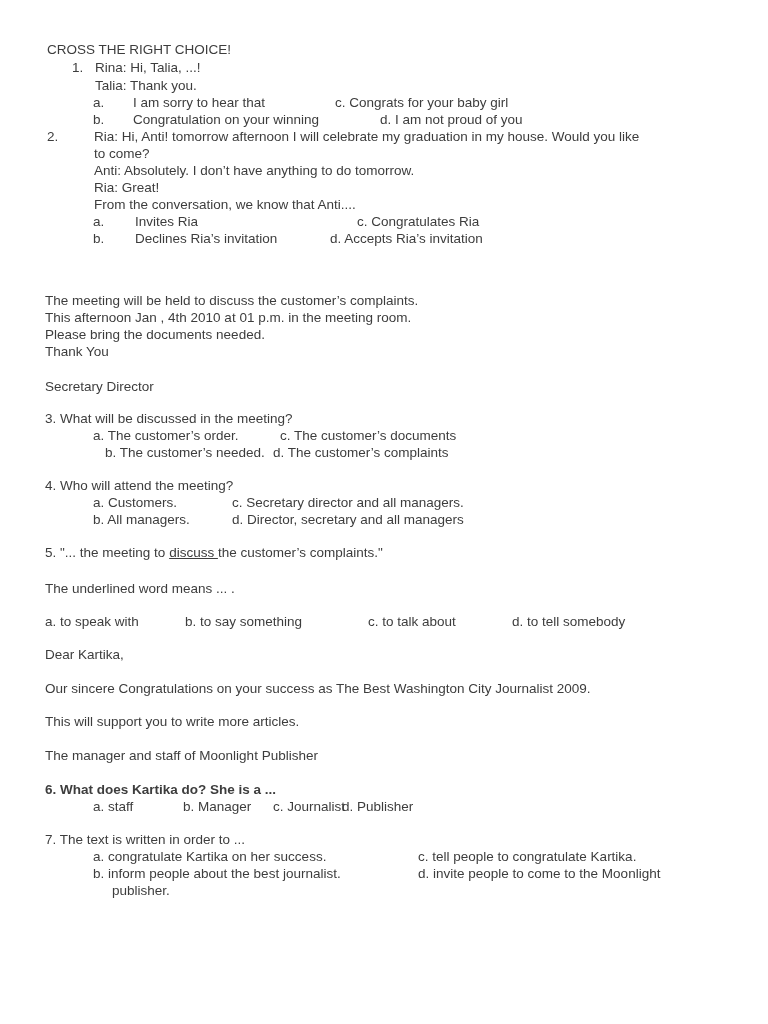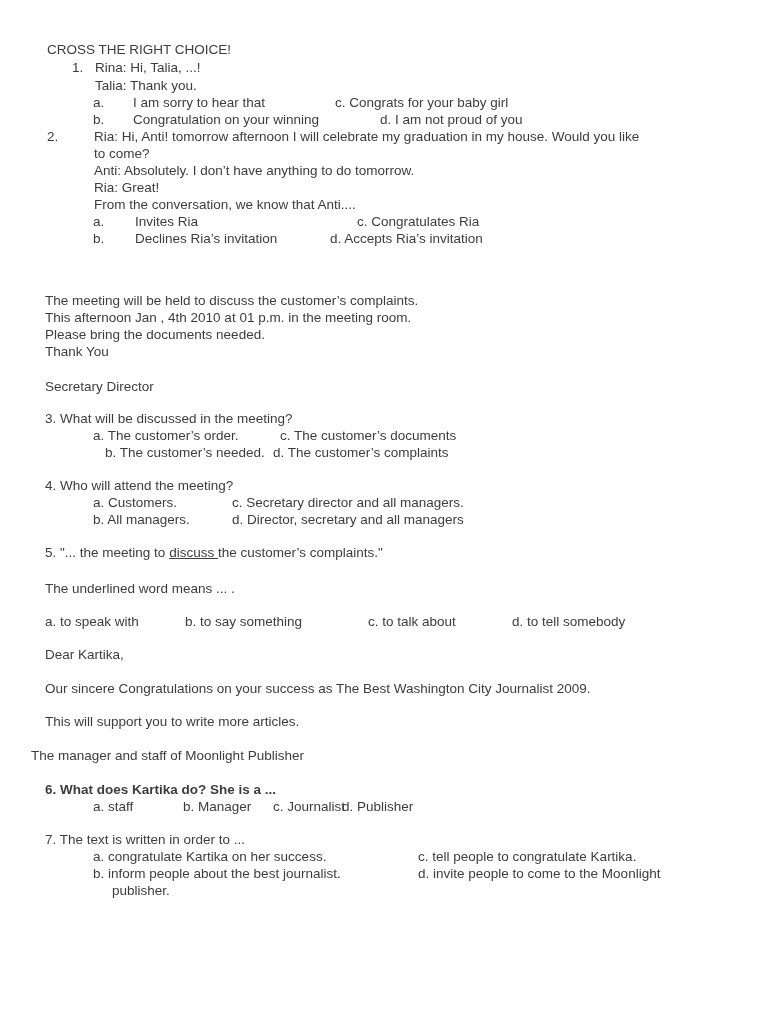--- a/index.html
+++ b/index.html
@@ -60,20 +60,20 @@
     <div class="line" style="top: 445px;"><span class="seg" style="left: 105px;"><span>b. The customer’s needed.</span></span><span class="seg" style="left: 273px;"><span>d. The customer’s complaints</span></span></div>
     <div class="line" style="top: 478px;"><span class="seg" style="left: 45px;"><span>4. Who will attend the meeting?</span></span></div>
     <div class="line" style="top: 495px;"><span class="seg" style="left: 93px;"><span>a. Customers.</span></span><span class="seg" style="left: 232px;"><span>c. Secretary director and all managers.</span></span></div>
     <div class="line" style="top: 512px;"><span class="seg" style="left: 93px;"><span>b. All managers.</span></span><span class="seg" style="left: 232px;"><span>d. Director, secretary and all managers</span></span></div>
     <div class="line" style="top: 545px;"><span class="seg" style="left: 45px;"><span>5. "... the meeting to </span><span class="u">discuss </span><span>the customer’s complaints."</span></span></div>
     <div class="line" style="top: 581px;"><span class="seg" style="left: 45px;"><span>The underlined word means ... .</span></span></div>
     <div class="line" style="top: 614px;"><span class="seg" style="left: 45px;"><span>a. to speak with</span></span><span class="seg" style="left: 185px;"><span>b. to say something</span></span><span class="seg" style="left: 368px;"><span>c. to talk about</span></span><span class="seg" style="left: 512px;"><span>d. to tell somebody</span></span></div>
     <div class="line" style="top: 647px;"><span class="seg" style="left: 45px;"><span>Dear Kartika,</span></span></div>
     <div class="line" style="top: 681px;"><span class="seg" style="left: 45px;"><span>Our sincere Congratulations on your success as The Best Washington City Journalist 2009.</span></span></div>
     <div class="line" style="top: 714px;"><span class="seg" style="left: 45px;"><span>This will support you to write more articles.</span></span></div>
-    <div class="line" style="top: 748px;"><span class="seg" style="left: 31px;"><span>The manager and staff of Moonlight Publisher</span></span></div>
+    <div class="line" style="top: 748px;"><span class="seg" style="left: 45px;"><span>The manager and staff of Moonlight Publisher</span></span></div>
     <div class="line" style="top: 782px; font-weight: bold;"><span class="seg" style="left: 45px;"><span>6. What does Kartika do? She is a ...</span></span></div>
     <div class="line" style="top: 799px;"><span class="seg" style="left: 93px;"><span>a. staff</span></span><span class="seg" style="left: 183px;"><span>b. Manager</span></span><span class="seg" style="left: 273px;"><span>c. Journalist</span></span><span class="seg" style="left: 342px;"><span>d. Publisher</span></span></div>
     <div class="line" style="top: 832px;"><span class="seg" style="left: 45px;"><span>7. The text is written in order to ...</span></span></div>
     <div class="line" style="top: 849px;"><span class="seg" style="left: 418px;"><span>c. tell people to congratulate Kartika.</span></span><span class="seg" style="left: 93px;"><span>a. congratulate Kartika on her success.</span></span></div>
     <div class="line" style="top: 866px;"><span class="seg" style="left: 93px;"><span>b. inform people about the best journalist.</span></span><span class="seg" style="left: 418px;"><span>d. invite people to come to the Moonlight</span></span></div>
     <div class="line" style="top: 883px;"><span class="seg" style="left: 112px;"><span>publisher.</span></span></div>
   </div>
 
 </body></html>

